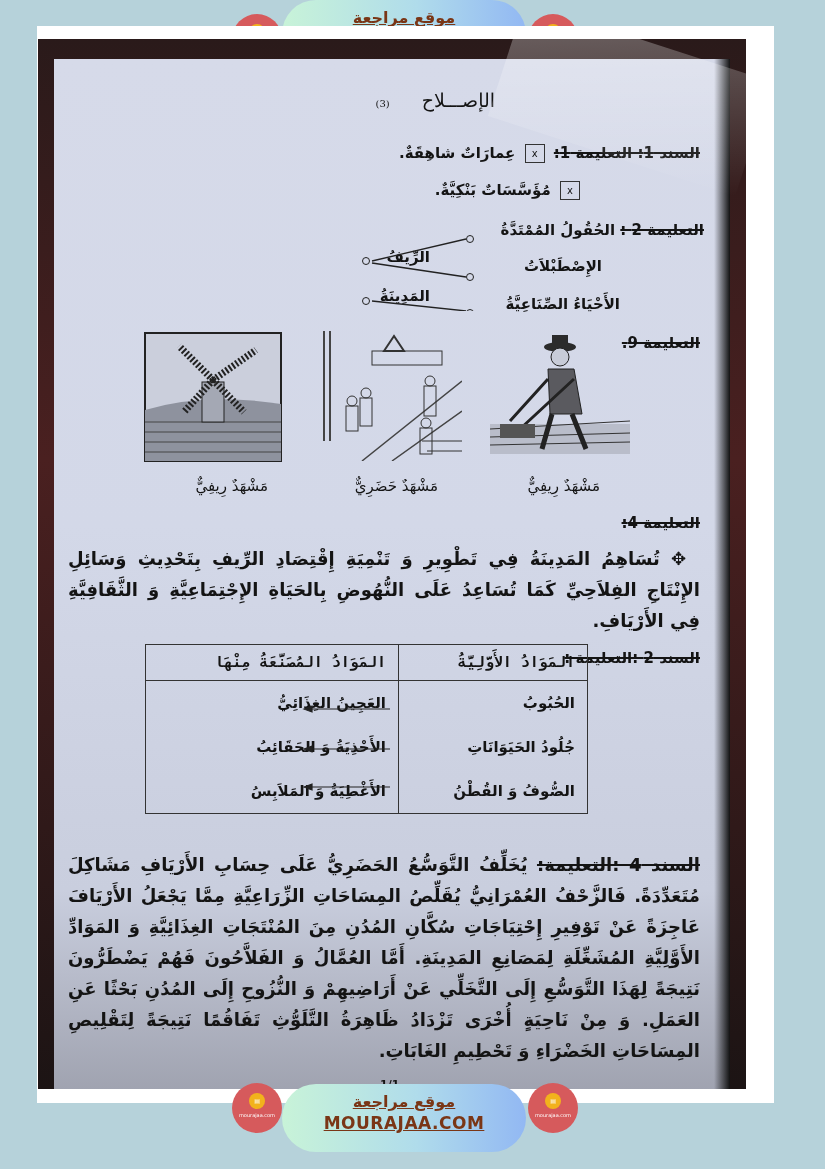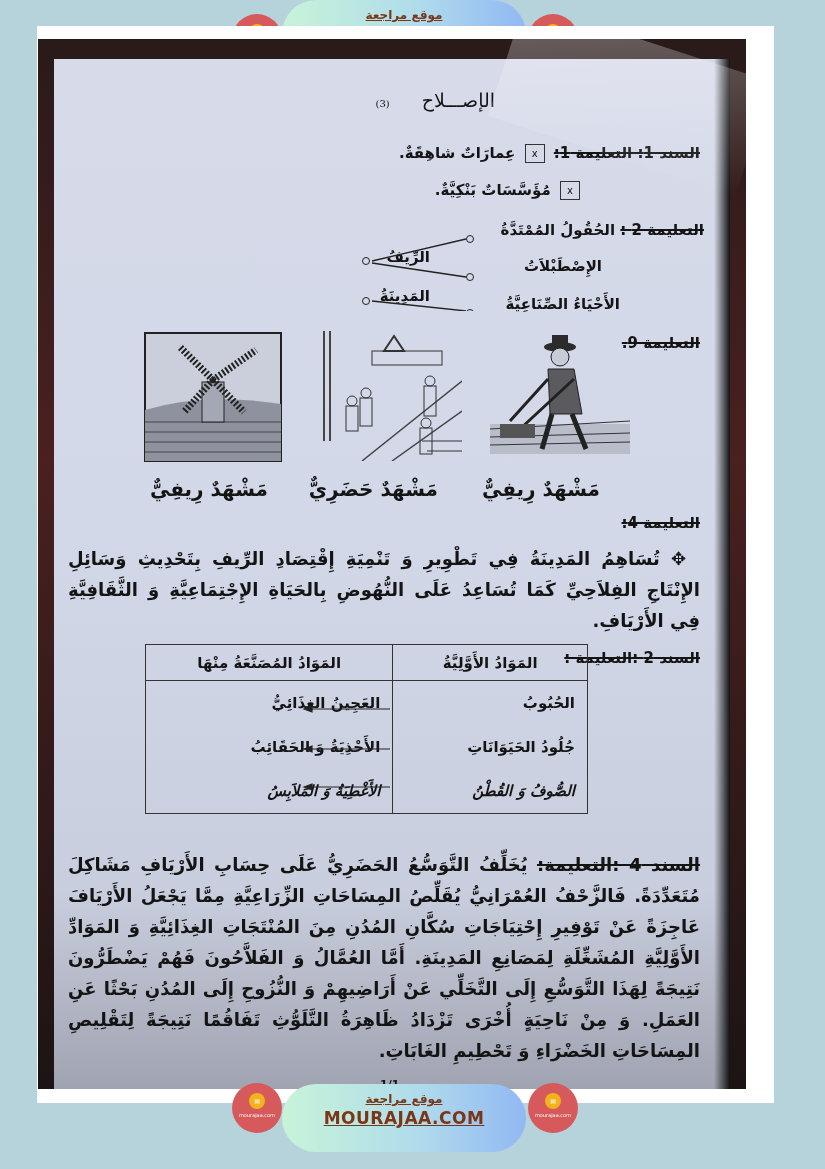--- a/index.html
+++ b/index.html
@@ -41,42 +41,42 @@
   .doc-title .num { font-size: 10px; margin-right: 26px; }
   .t { position: absolute; font-size: 15px; font-weight: bold; white-space: nowrap; }
   .lbl { font-weight: bold; text-decoration: line-through; text-decoration-thickness: 2px; }
   .cb {
     display: inline-block; width: 20px; height: 19px; border: 1px solid #333;
     font-size: 10px; text-align: center; line-height: 17px; vertical-align: middle;
     margin: 0 4px; font-weight: normal;
   }
   .match-svg { position: absolute; left: 320px; top: 180px; }
   .pic-plain { position: absolute; }
-  .caption { position: absolute; font-size: 20px; font-weight: bold; white-space: nowrap; }
+  .caption { position: absolute; font-size: 15px; font-weight: normal; white-space: nowrap; }
   .para {
     position: absolute; right: 30px; left: 14px; font-size: 18px; font-weight: bold;
     line-height: 31px; text-align: justify;
   }
   table.mat {
     position: absolute; top: 585px; right: 142px; width: 443px;
     border-collapse: collapse; font-size: 15px; font-weight: bold;
   }
   table.mat th, table.mat td { border: 1px solid #333; padding: 4px 12px; text-align: right; }
-  table.mat th { text-align: center; height: 36px; }
+  table.mat th { height: 36px; font-family: Liberation Mono, monospace; }
   table.mat td { border-top: none; border-bottom: none; line-height: 36px; vertical-align: top; }
-  table.mat tr.last td { border-bottom: 1px solid #333; font-style: italic; }
+  table.mat tr.last td { border-bottom: 1px solid #333; }
   .page-num { position: absolute; bottom: 8px; left: 326px; font-size: 11px; direction: ltr; font-weight: bold; }
 
   
   .banner {
     position: absolute; left: 282px; width: 244px; height: 68px; border-radius: 34px;
     background: linear-gradient(90deg, #c8f3d8 0%, #b0dceb 55%, #92b8f3 100%);
     text-align: center; color: #7a3616; font-weight: bold;
   }
-  .banner .ar { display: block; font-size: 12px; margin-top: 8px; text-decoration: underline; }
+  .banner .ar { display: block; font-size: 16px; margin-top: 8px; text-decoration: underline; }
   .banner .en { display: block; font-size: 17px; margin-top: 2px; text-decoration: underline; letter-spacing: 0.5px; }
   .badge {
     position: absolute; width: 50px; height: 50px; border-radius: 50%; background: #d65a5c;
     color: #fff; text-align: center; font-size: 5px;
   }
   .badge .coin {
     display: block; width: 16px; height: 16px; border-radius: 50%; background: #f2b21c;
     margin: 10px auto 3px; font-size: 6px; line-height: 16px; color: #fff;
   }
 </style>

